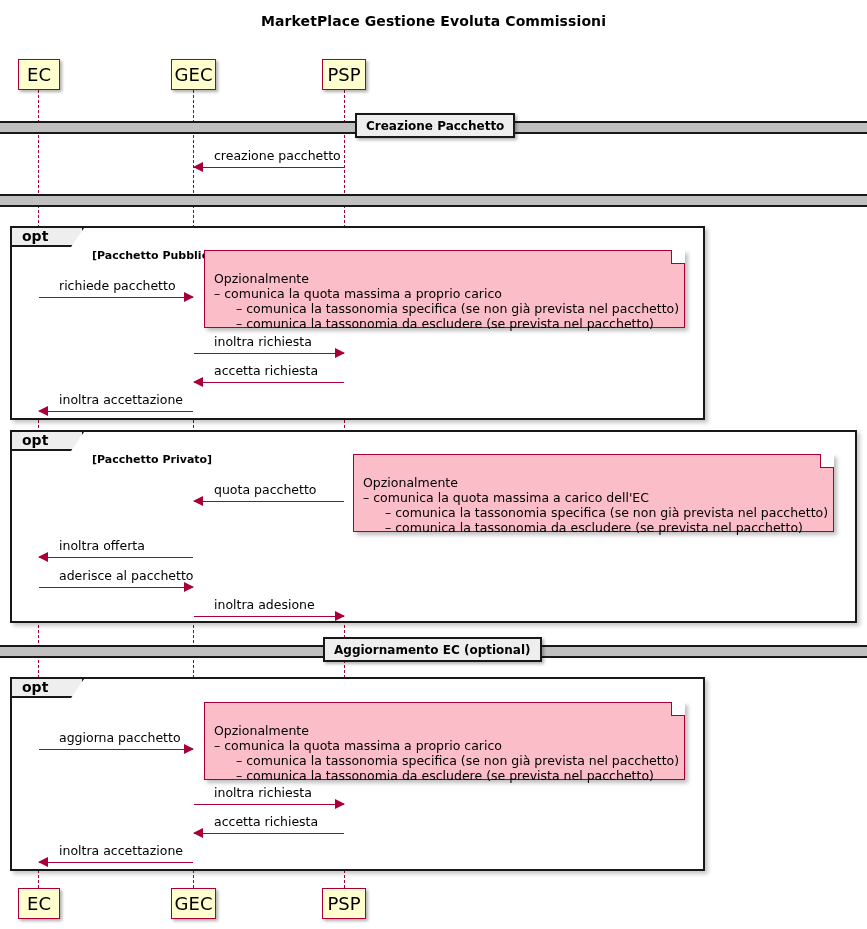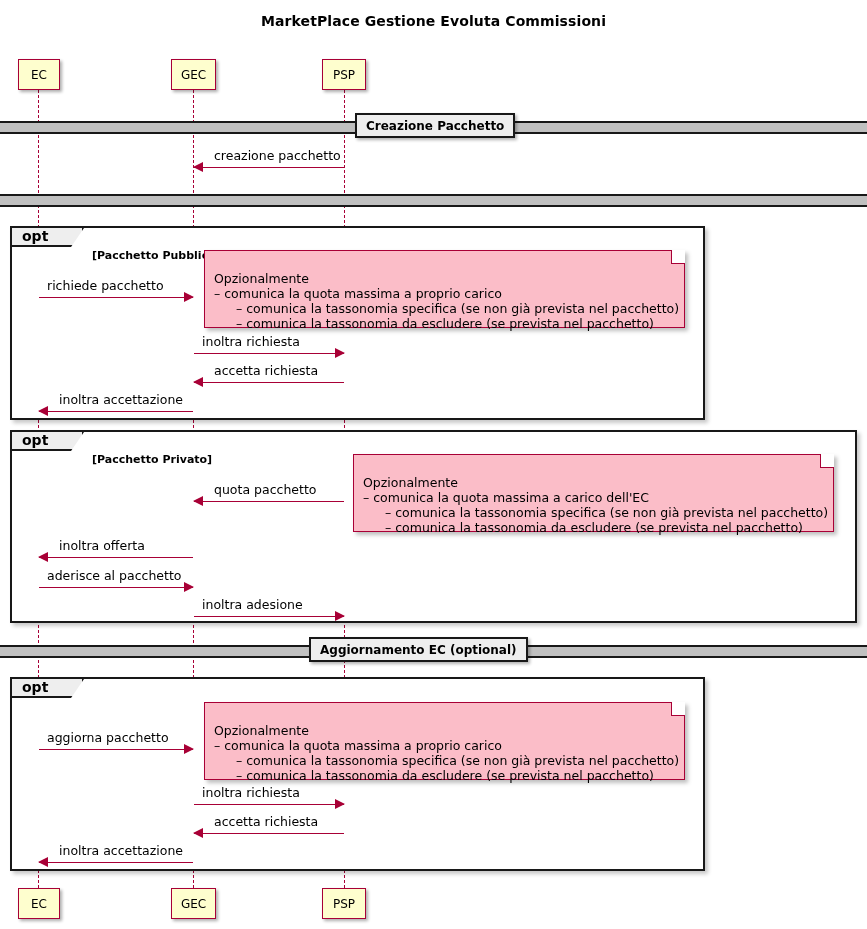--- a/index.html
+++ b/index.html
@@ -14,21 +14,21 @@
   .diagram-title{
     position:absolute;left:0;top:13px;width:867px;text-align:center;
     font-size:14px;font-weight:bold;color:#000;letter-spacing:.1px;
   }
 
   
   .participant{
     position:absolute;box-sizing:border-box;
     background:#FEFECE;border:1.5px solid #A80036;
     box-shadow:2px 2px 3px rgba(0,0,0,.32);
-    text-align:center;color:#000;font-size:12px;
+    text-align:center;color:#000;font-size:18px;
     display:flex;align-items:center;justify-content:center;
     padding:0 20px;
   }
 
   
   .lifeline{
     position:absolute;width:0;border-left:1px dashed #A80036;
   }
 
   
@@ -100,21 +100,21 @@
   }
   .msg.left .head{
     left:-1px;
     border-top:5px solid transparent;border-bottom:5px solid transparent;
     border-right:10px solid #A80036;
   }
   .msg .mlabel{
     position:absolute;bottom:4px;
     font-size:12.5px;color:#000;white-space:nowrap;line-height:14px;
   }
-  .msg.right .mlabel{left:8px;}
+  .msg.right .mlabel{left:20px;}
   .msg.left  .mlabel{left:20px;}
 </style>
 </head>
 <body>
 
 <div id="stage">
 
   <div class="diagram-title">MarketPlace Gestione Evoluta Commissioni</div>
 
   <div class="lifeline" style="left:38px;top:90px;height:798px;"></div>
@@ -215,21 +215,21 @@
   </div>
 
   <div class="msg right" style="left:194px;top:616px;width:150px;">
     <div class="shaft"></div>
     <div class="head"></div>
     <div class="mlabel">inoltra adesione</div>
   </div>
 
   <div class="divider" style="top:637px;">
     <div class="bar"></div>
-    <div class="dlabel" style="left:309px;">Aggiornamento EC (optional)</div>
+    <div class="dlabel" style="left:323px;">Aggiornamento EC (optional)</div>
   </div>
 
   <div class="frame" style="left:10px;top:677px;width:695px;height:194px;">
     <div class="frame-tab" style="width:72px;">opt</div>
   </div>
 
   <div class="note" style="left:204px;top:702px;width:481px;height:78px;">
     <div class="fold"></div>
     <span class="nline i1">Opzionalmente</span>
     <span class="nline i1">– comunica la quota massima a proprio carico</span>

